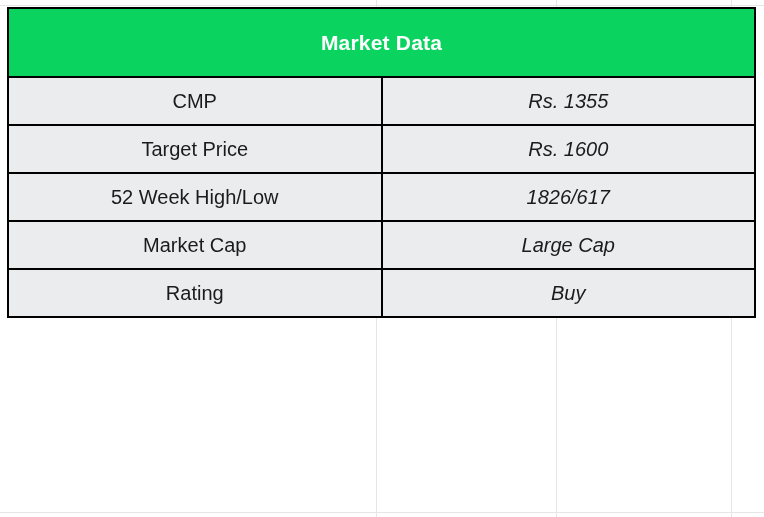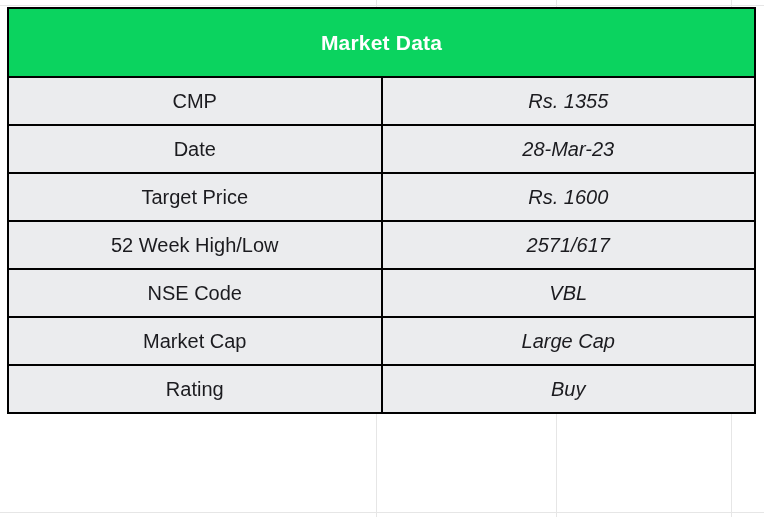--- a/index.html
+++ b/index.html
@@ -97,34 +97,26 @@
         <th class="header-cell" colspan="2">Market Data</th>
       </tr>
     </thead>
     <tbody id="table-body">
 
     <tr>
           <td class="label-cell col-label">CMP</td>
           <td class="value-cell col-value">Rs. 1355</td>
         </tr>
         <tr>
-          <td class="label-cell col-label">Date</td>
-          <td class="value-cell col-value">28-Mar-23</td>
-        </tr>
-        <tr>
           <td class="label-cell col-label">Target Price</td>
           <td class="value-cell col-value">Rs. 1600</td>
         </tr>
         <tr>
           <td class="label-cell col-label">52 Week High/Low</td>
-          <td class="value-cell col-value">2571/617</td>
-        </tr>
-        <tr>
-          <td class="label-cell col-label">NSE Code</td>
-          <td class="value-cell col-value">VBL</td>
+          <td class="value-cell col-value">1826/617</td>
         </tr>
         <tr>
           <td class="label-cell col-label">Market Cap</td>
           <td class="value-cell col-value">Large Cap</td>
         </tr>
         <tr>
           <td class="label-cell col-label">Rating</td>
           <td class="value-cell col-value">Buy</td>
         </tr>
       </tbody>

